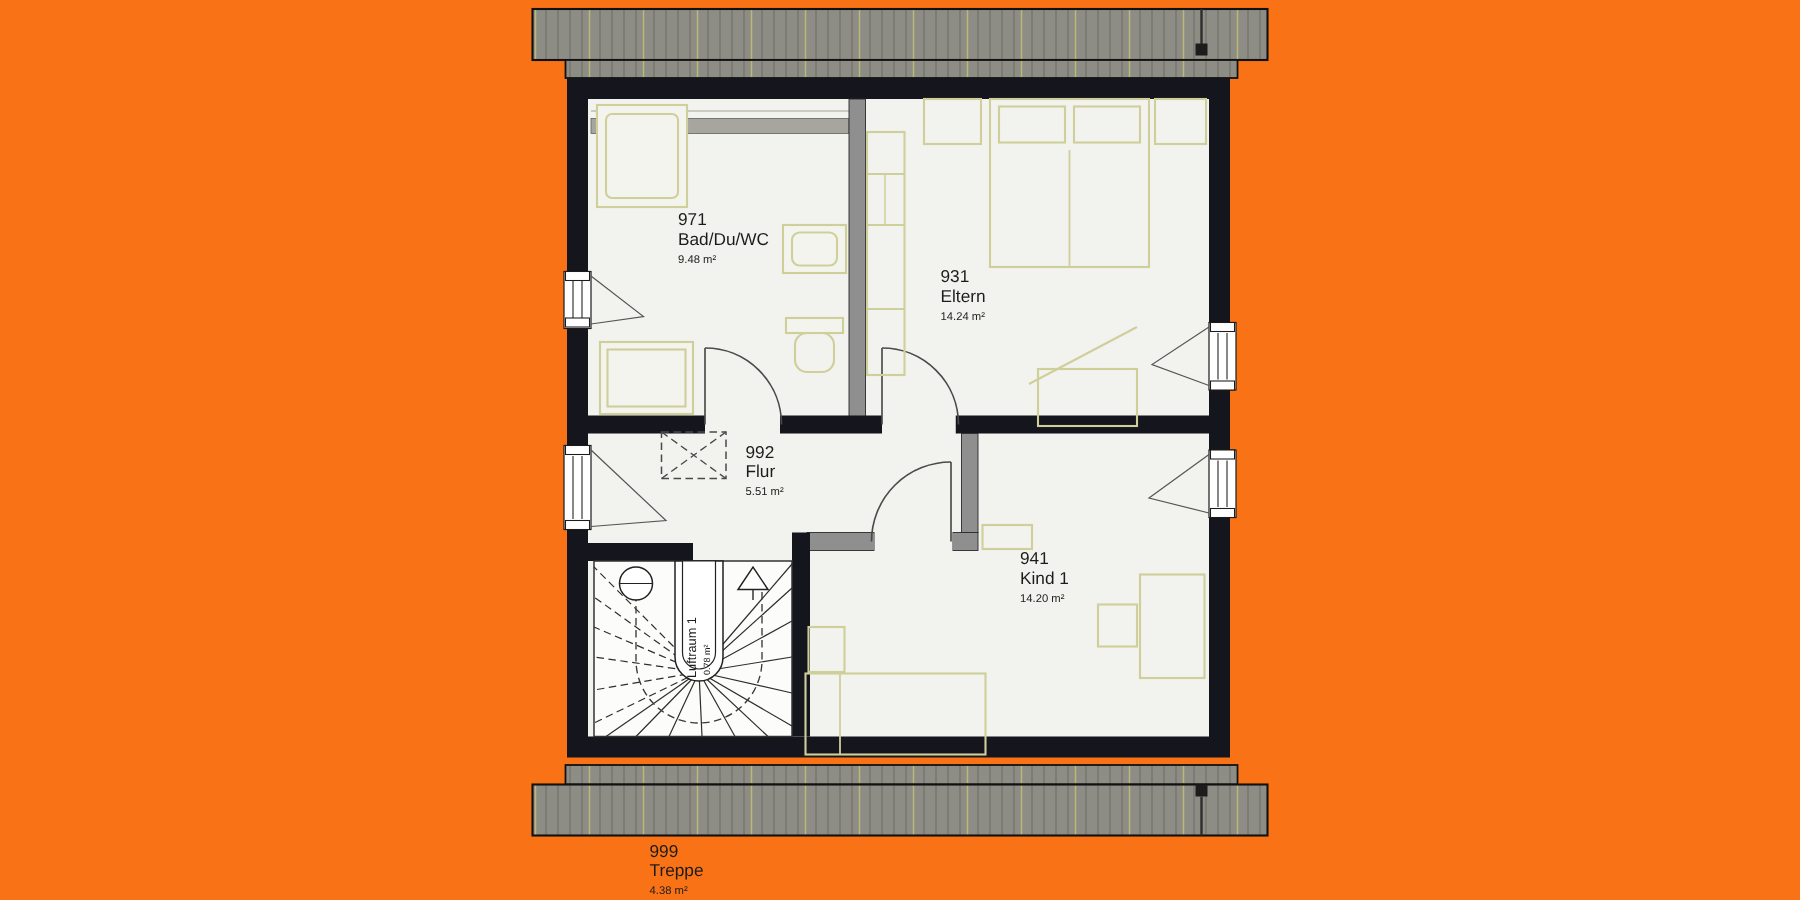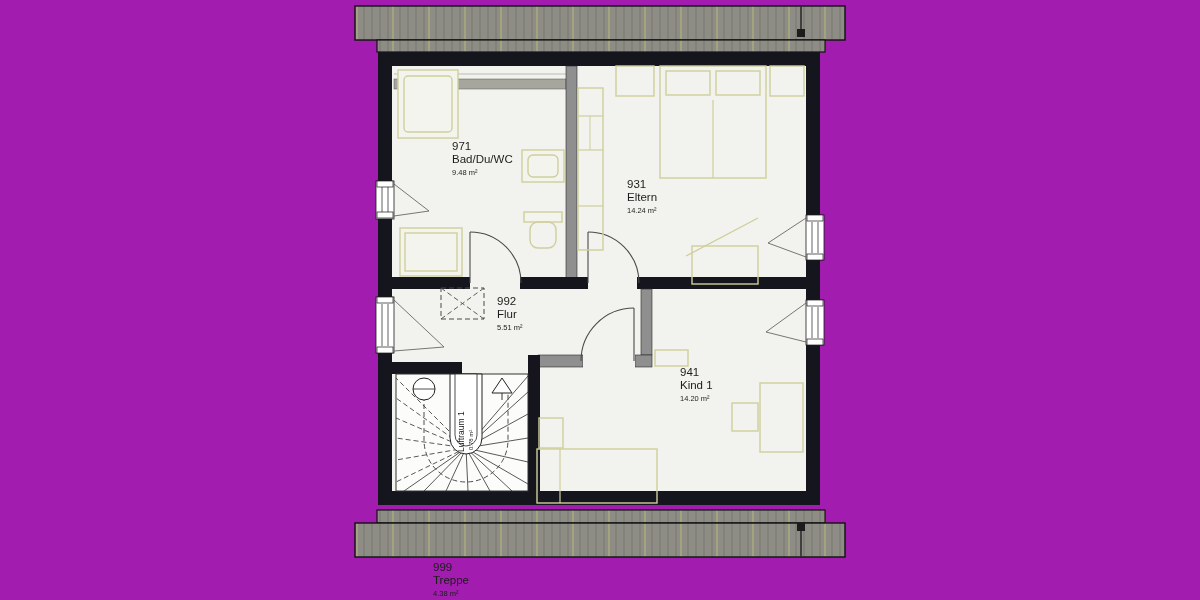--- a/index.html
+++ b/index.html
@@ -1,16 +1,16 @@
 <!DOCTYPE html>
 <html><head>
 <meta charset="utf-8">
 <style>
   html,body{margin:0;padding:0;background:#ffffff;}
-  .stage{width:1200px;height:600px;position:relative;background:#a21caf;overflow:hidden;text-align:center;}
+  .stage{width:1200px;height:600px;position:relative;background:#f97316;overflow:hidden;text-align:center;}
   svg{display:block;}
   .t{font-family:"Liberation Sans","DejaVu Sans",sans-serif;fill:#1c1c1c;}
   .room-id{font-size:11.5px;}
   .room-name{font-size:11.5px;}
   .room-area{font-size:7.5px;}
   .luft-label{font-size:8.5px;}
   .luft-area{font-size:6px;}
   .wall{fill:#15151d;}
   .graywall{fill:#8f8f8f;stroke:#2a2a2a;stroke-width:0.6;}
   .floor{fill:#f2f2ee;}

